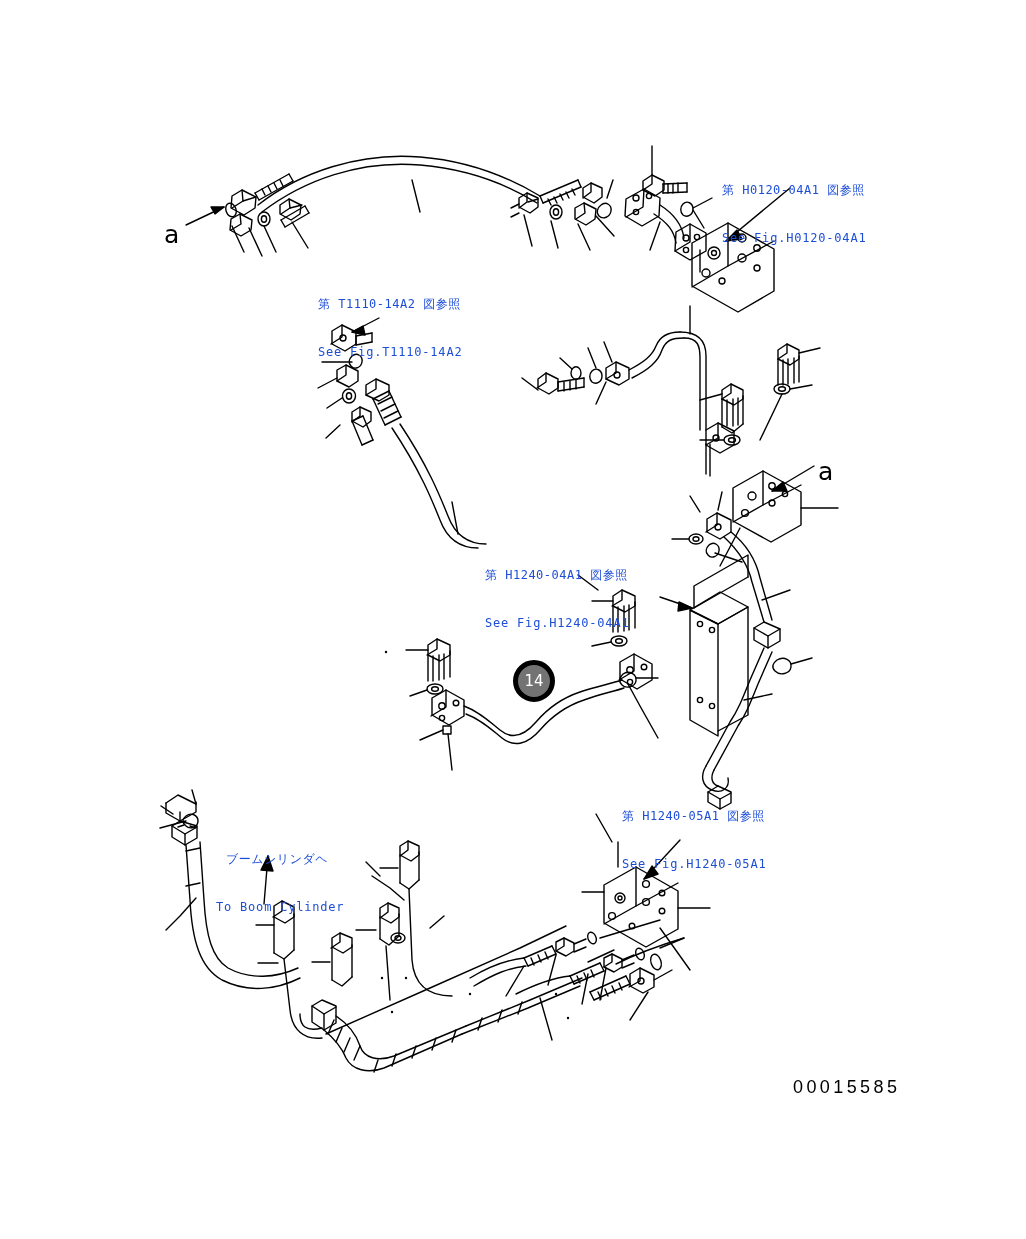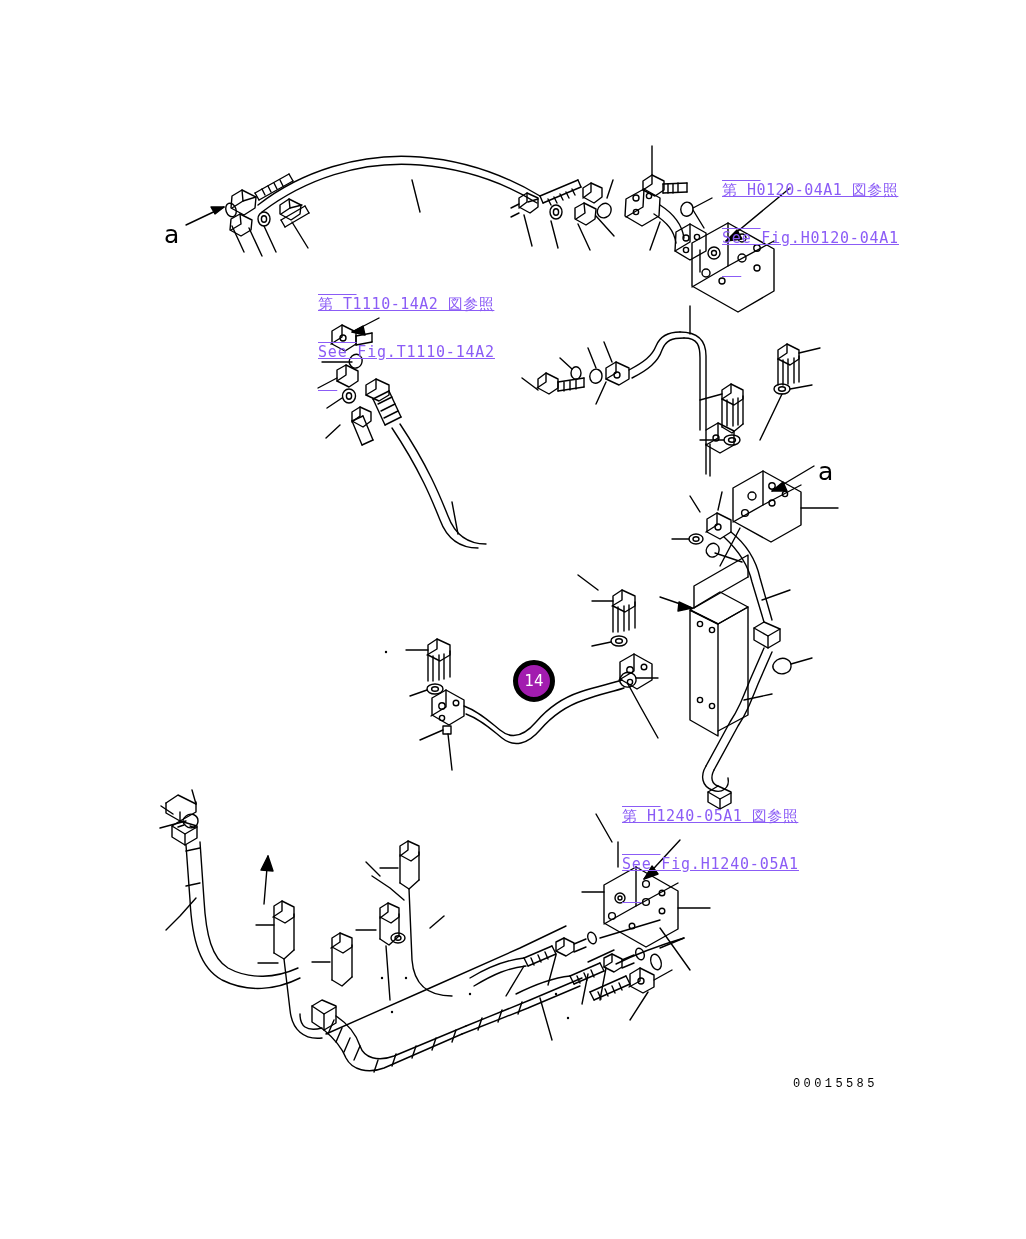--- a/index.html
+++ b/index.html
@@ -21,56 +21,55 @@
   #art {
     position: absolute;
     left: 0;
     top: 0;
     width: 1026px;
     height: 1239px;
   }
   .ref-label {
     position: absolute;
     font-family: "DejaVu Sans Mono", "Liberation Mono", monospace;
-    font-size: 15px;
+    font-size: 12px;
     line-height: 16px;
     letter-spacing: 0.6px;
-    color: #8b5cf6;
+    color: #1d4ed8;
     white-space: pre;
-    text-decoration: underline;
   }
   .ref-label .jp {
     display: block;
     letter-spacing: 0.5px;
   }
   .ref-label .en {
     display: block;
     letter-spacing: 0.8px;
   }
   .zone-letter {
     position: absolute;
     font-family: "DejaVu Sans", "Liberation Sans", sans-serif;
     font-size: 25px;
     color: #000000;
     line-height: 1;
   }
   .sheet-no {
     position: absolute;
-    font-family: Liberation Mono, monospace;
-    font-size: 12px;
+    font-family: Liberation Sans, sans-serif;
+    font-size: 18px;
     letter-spacing: 3.4px;
     color: #000000;
     white-space: pre;
   }
   .callout {
     position: absolute;
     width: 42px;
     height: 42px;
     border-radius: 50%;
-    background: #a21caf;
+    background: #737373;
     border: 5px solid #000000;
     box-sizing: border-box;
     color: #ffffff;
     font-family: "DejaVu Sans", "Liberation Sans", sans-serif;
     font-size: 15px;
     display: flex;
     align-items: center;
     justify-content: center;
   }
 </style>
@@ -606,26 +605,34 @@
   <div class="ref-label" style="left:722px; top:150px;">
     <span class="jp">第 H0120-04A1 図参照</span>
     <span class="en">See Fig.H0120-04A1</span>
   </div>
 
   <div class="ref-label" style="left:318px; top:264px;">
     <span class="jp">第 T1110-14A2 図参照</span>
     <span class="en">See Fig.T1110-14A2</span>
   </div>
 
+  <div class="ref-label" style="left:485px; top:535px;">
+    <span class="jp">第 H1240-04A1 図参照</span>
+    <span class="en">See Fig.H1240-04A1</span>
+  </div>
 
   <div class="ref-label" style="left:622px; top:776px;">
     <span class="jp">第 H1240-05A1 図参照</span>
     <span class="en">See Fig.H1240-05A1</span>
   </div>
 
+  <div class="ref-label" style="left:216px; top:819px;">
+    <span class="jp" style="padding-left:10px;">ブームシリンダヘ</span>
+    <span class="en">To Boom Cylinder</span>
+  </div>
 
   <div class="zone-letter" style="left:164px; top:222px;">a</div>
 
   <div class="zone-letter" style="left:818px; top:459px;">a</div>
 
   <div class="callout" style="left:513px; top:660px;">14</div>
 
   <div class="sheet-no" style="left:793px; top:1077px;">00015585</div>
 
 </div>

